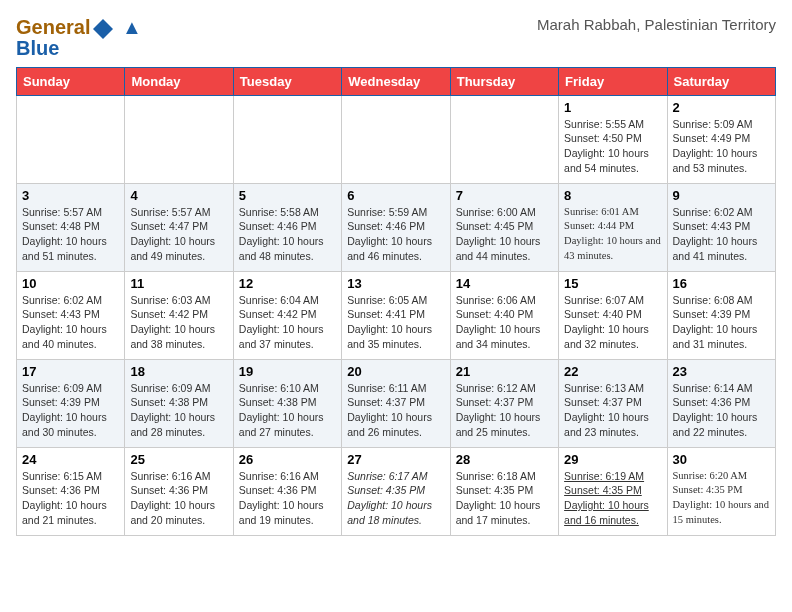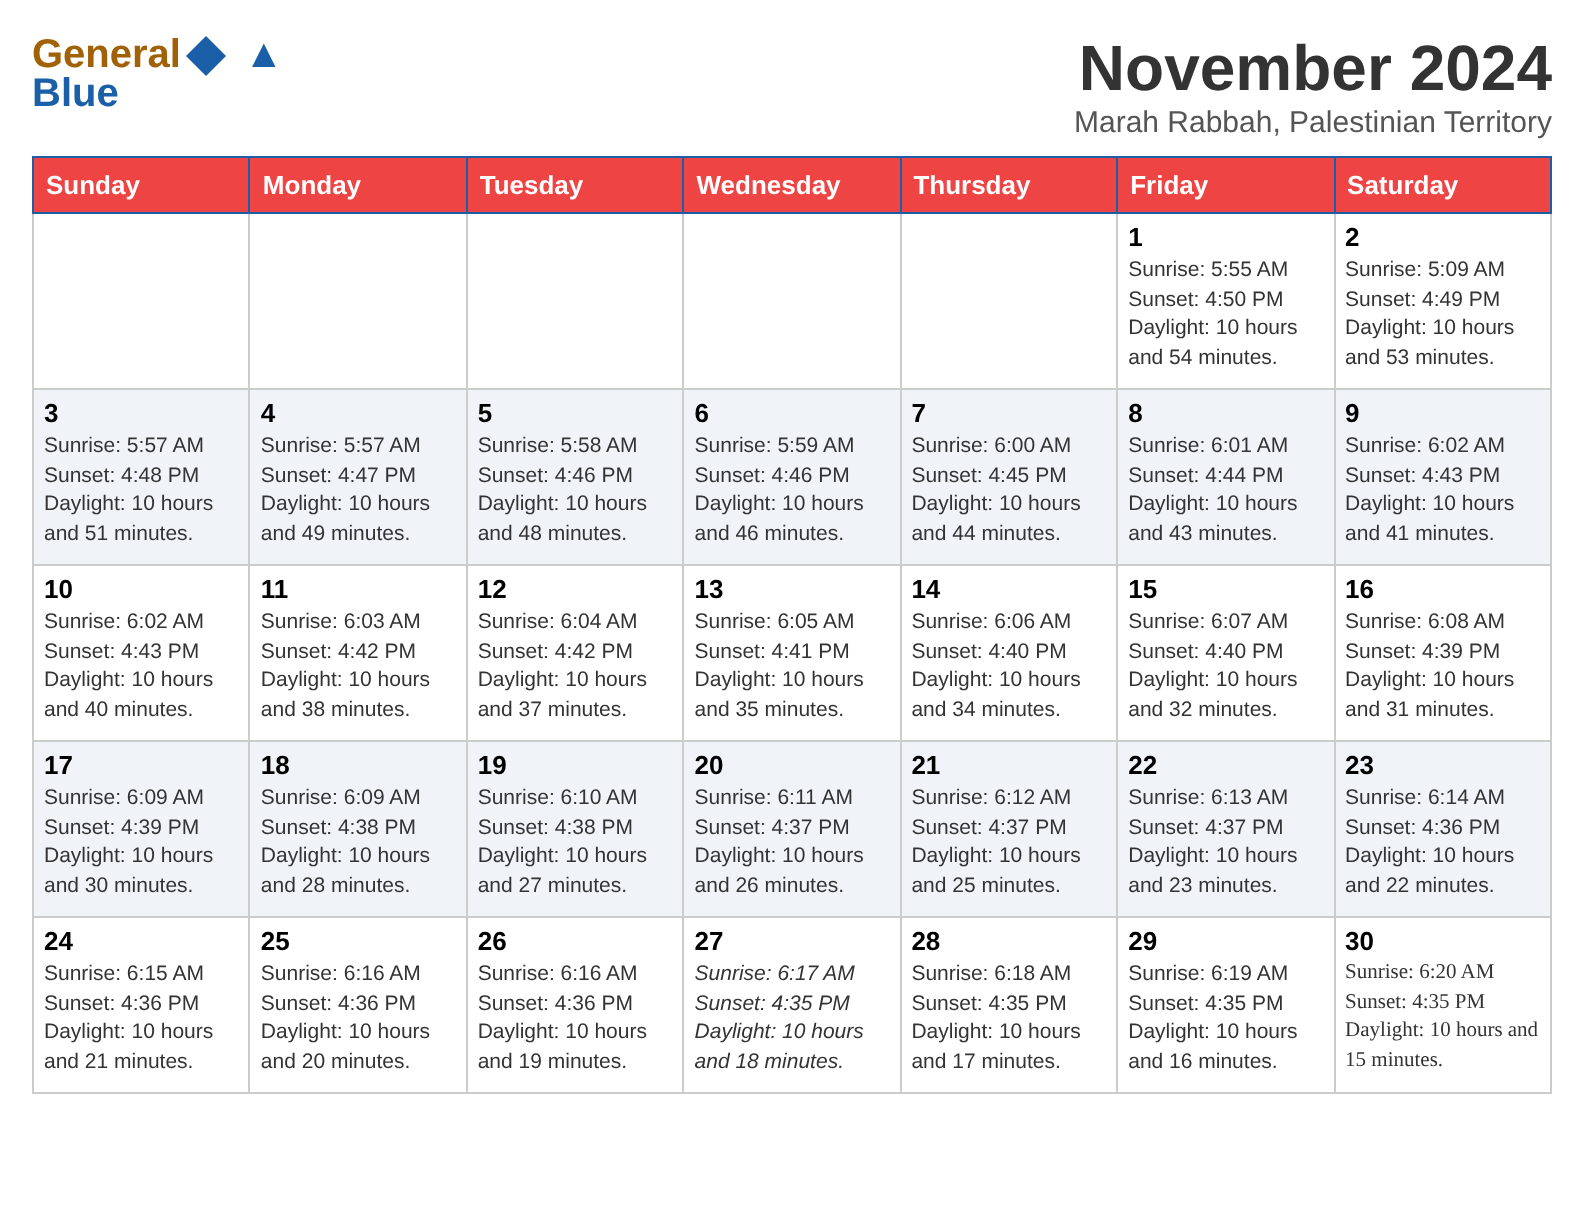--- a/index.html
+++ b/index.html
@@ -96,21 +96,20 @@
             <polygon points="12,2 22,12 17,12 17,22 7,22 7,12 2,12" fill="#1a5fa8" style="display:none"></polygon>
           </svg>
         <span style="color:#1a5fa8;font-size:20px;font-weight:bold;">▲</span>
       </div>
       <div class="logo-text" style="margin-top:-4px;">
         <span class="logo-blue">Blue</span>
       </div>
     </div>
   </div>
   <div class="title-area">
-    <div class="calendar-title">November 2024</div>
     <div class="calendar-subtitle">Marah Rabbah, Palestinian Territory</div>
   </div>
 </div>
 
 <table class="calendar-table">
   <thead>
     <tr>
       <th>Sunday</th>
       <th>Monday</th>
       <th>Tuesday</th>
@@ -166,21 +165,21 @@
 Daylight: 10 hours and 46 minutes.</div>
         </td>
         <td>
           <div class="day-number">7</div>
           <div class="day-info" style="white-space: pre-line;">Sunrise: 6:00 AM
 Sunset: 4:45 PM
 Daylight: 10 hours and 44 minutes.</div>
         </td>
         <td>
           <div class="day-number">8</div>
-          <div class="day-info" style="white-space: pre-line;">Sunrise: 6:01 AM
+          <div class="day-info" style="white-space: pre-line; font-family: Liberation Serif, serif;">Sunrise: 6:01 AM
 Sunset: 4:44 PM
 Daylight: 10 hours and 43 minutes.</div>
         </td>
         <td>
           <div class="day-number">9</div>
           <div class="day-info" style="white-space: pre-line;">Sunrise: 6:02 AM
 Sunset: 4:43 PM
 Daylight: 10 hours and 41 minutes.</div>
         </td>
       </tr>
@@ -298,21 +297,21 @@
 Daylight: 10 hours and 18 minutes.</div>
         </td>
         <td>
           <div class="day-number">28</div>
           <div class="day-info" style="white-space: pre-line;">Sunrise: 6:18 AM
 Sunset: 4:35 PM
 Daylight: 10 hours and 17 minutes.</div>
         </td>
         <td>
           <div class="day-number">29</div>
-          <div class="day-info" style="white-space: pre-line;">Sunrise: 6:19 AM
+          <div class="day-info" style="white-space: pre-line; text-decoration: underline;">Sunrise: 6:19 AM
 Sunset: 4:35 PM
 Daylight: 10 hours and 16 minutes.</div>
         </td>
         <td>
           <div class="day-number">30</div>
           <div class="day-info" style="white-space: pre-line; font-family: Liberation Serif, serif;">Sunrise: 6:20 AM
 Sunset: 4:35 PM
 Daylight: 10 hours and 15 minutes.</div>
         </td>
       </tr>

